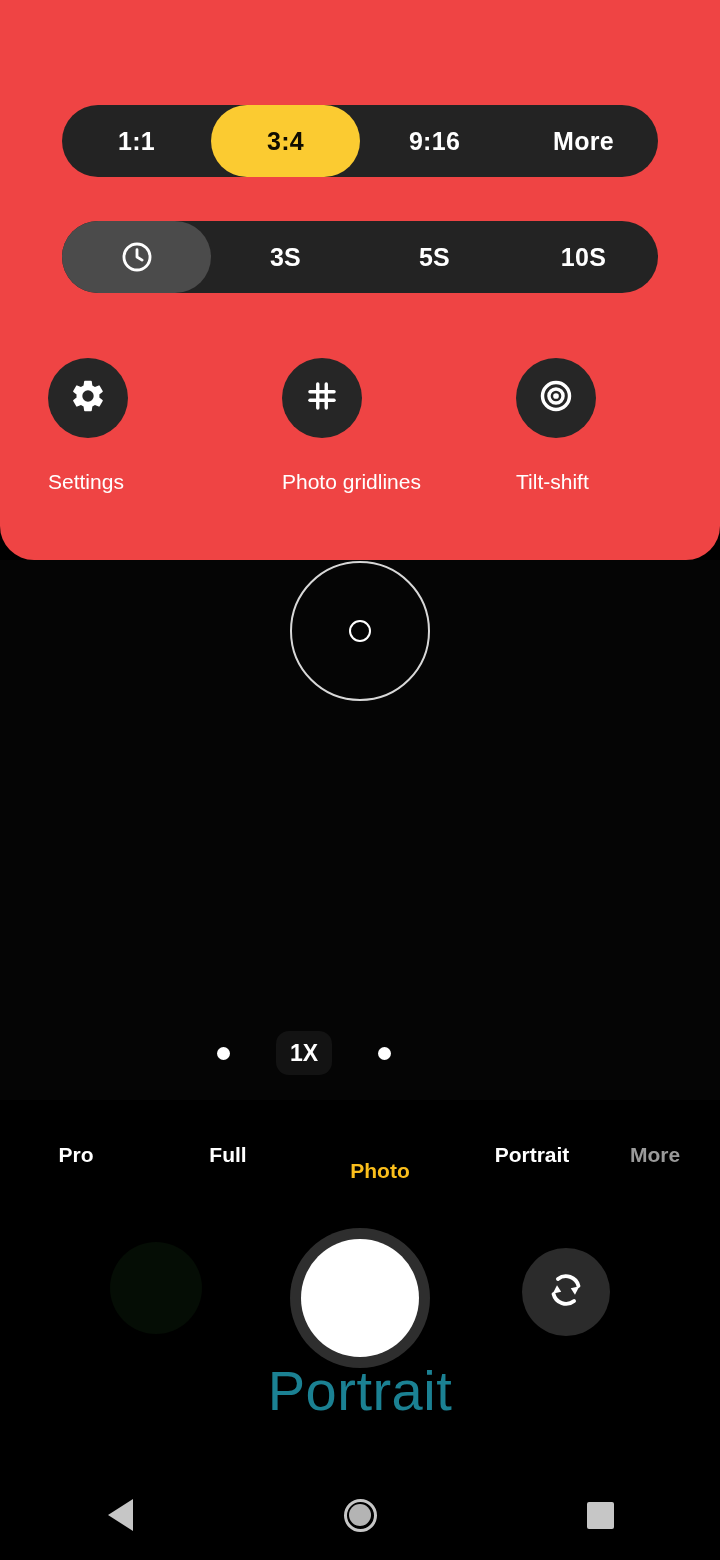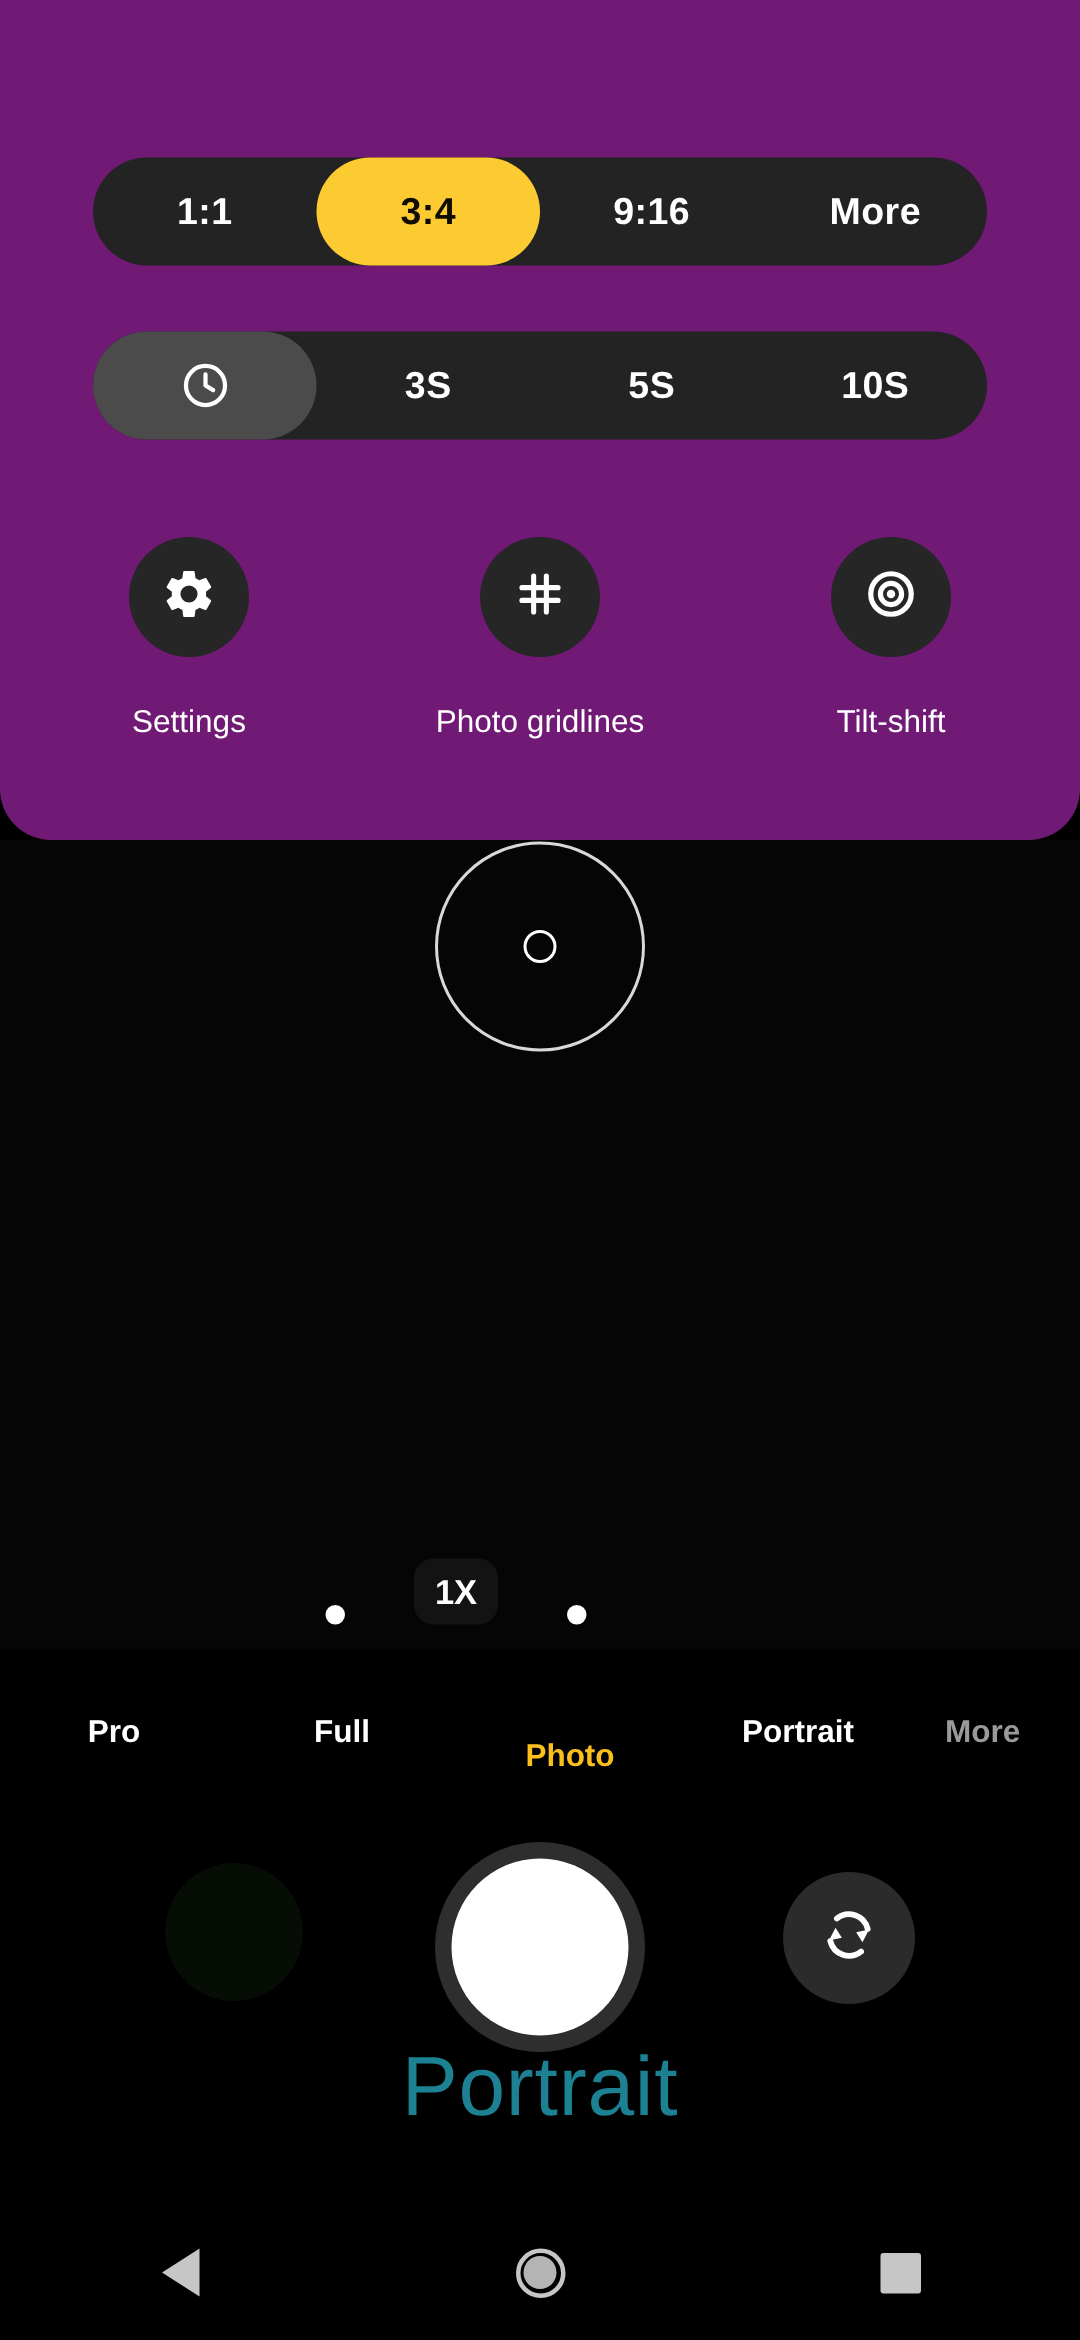--- a/index.html
+++ b/index.html
@@ -17,21 +17,21 @@
     -webkit-font-smoothing: antialiased;
   }
 
   
   .settings-panel {
     position: absolute;
     left: 0;
     top: 0;
     width: 720px;
     height: 560px;
-    background: #701a75;
+    background: #ef4444;
     border-bottom-left-radius: 34px;
     border-bottom-right-radius: 34px;
   }
 
   
   .seg-row {
     position: absolute;
     left: 62px;
     width: 596px;
     height: 72px;
@@ -73,21 +73,21 @@
     top: 358px;
     width: 624px;
     height: 160px;
     display: flex;
     justify-content: space-between;
   }
   .action-tile {
     width: 156px;
     display: flex;
     flex-direction: column;
-    align-items: center;
+    align-items: flex-start;
   }
   .action-circle {
     width: 80px;
     height: 80px;
     border-radius: 50%;
     background: #262626;
     display: flex;
     align-items: center;
     justify-content: center;
   }
@@ -131,21 +131,21 @@
   }
 
   
   .zoom-bar {
     position: absolute;
     left: 0;
     top: 463px;
     width: 608px;
     height: 60px;
     display: flex;
-    align-items: flex-end;
+    align-items: center;
     justify-content: center;
     gap: 46px;
   }
   .zoom-dot {
     width: 13px;
     height: 13px;
     border-radius: 50%;
     background: #ffffff;
   }
   .zoom-level {

